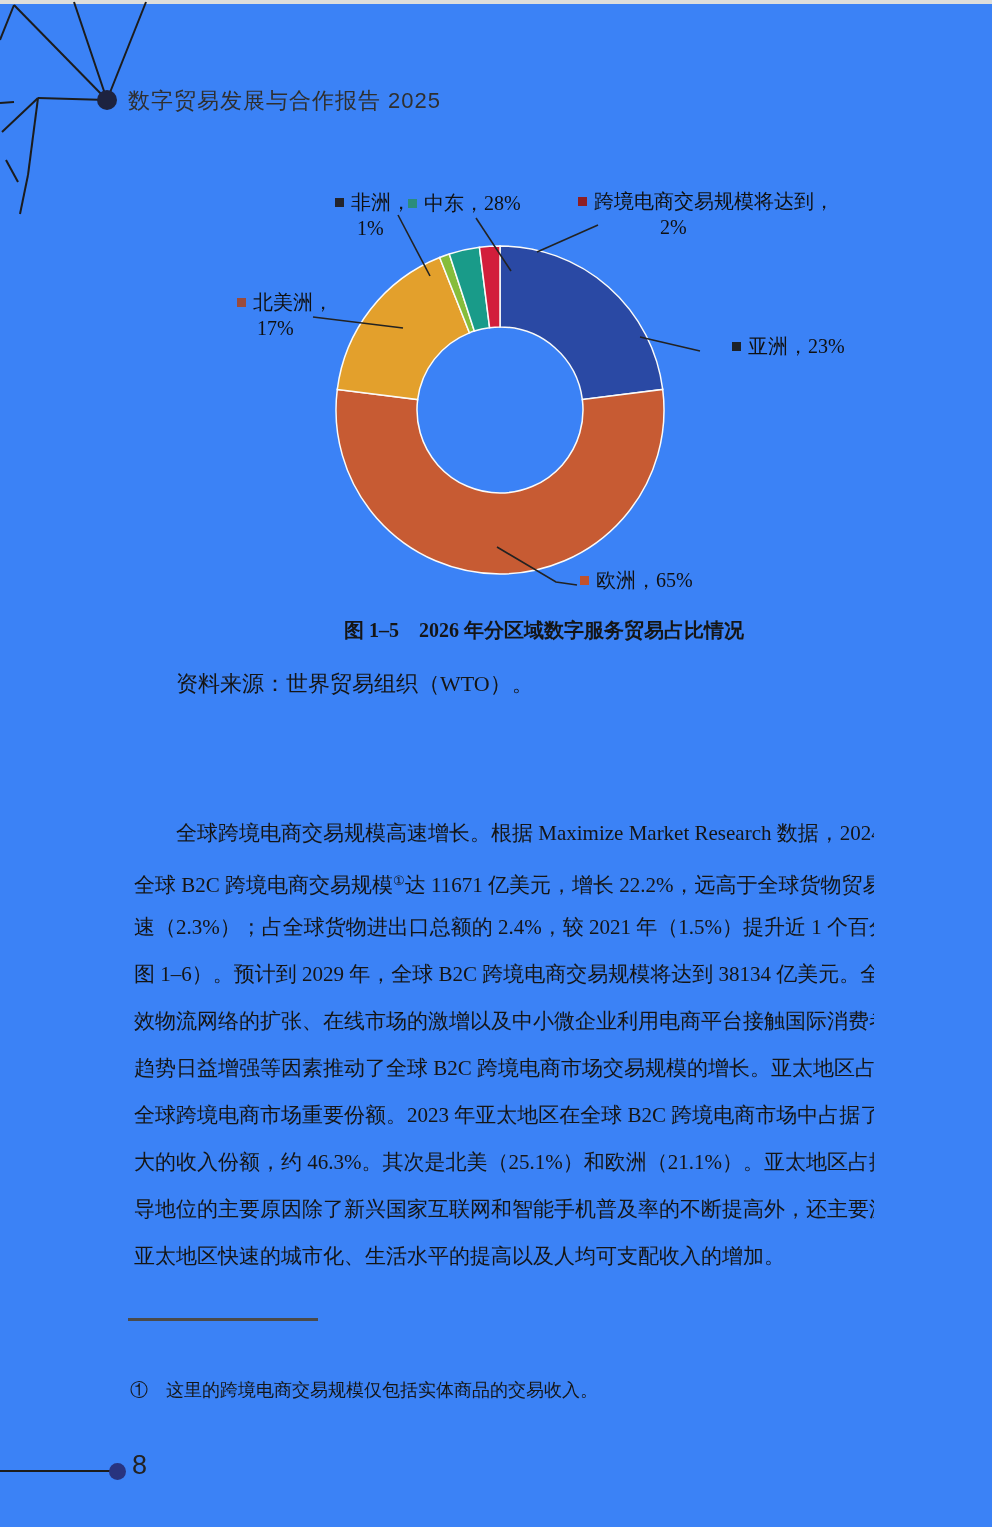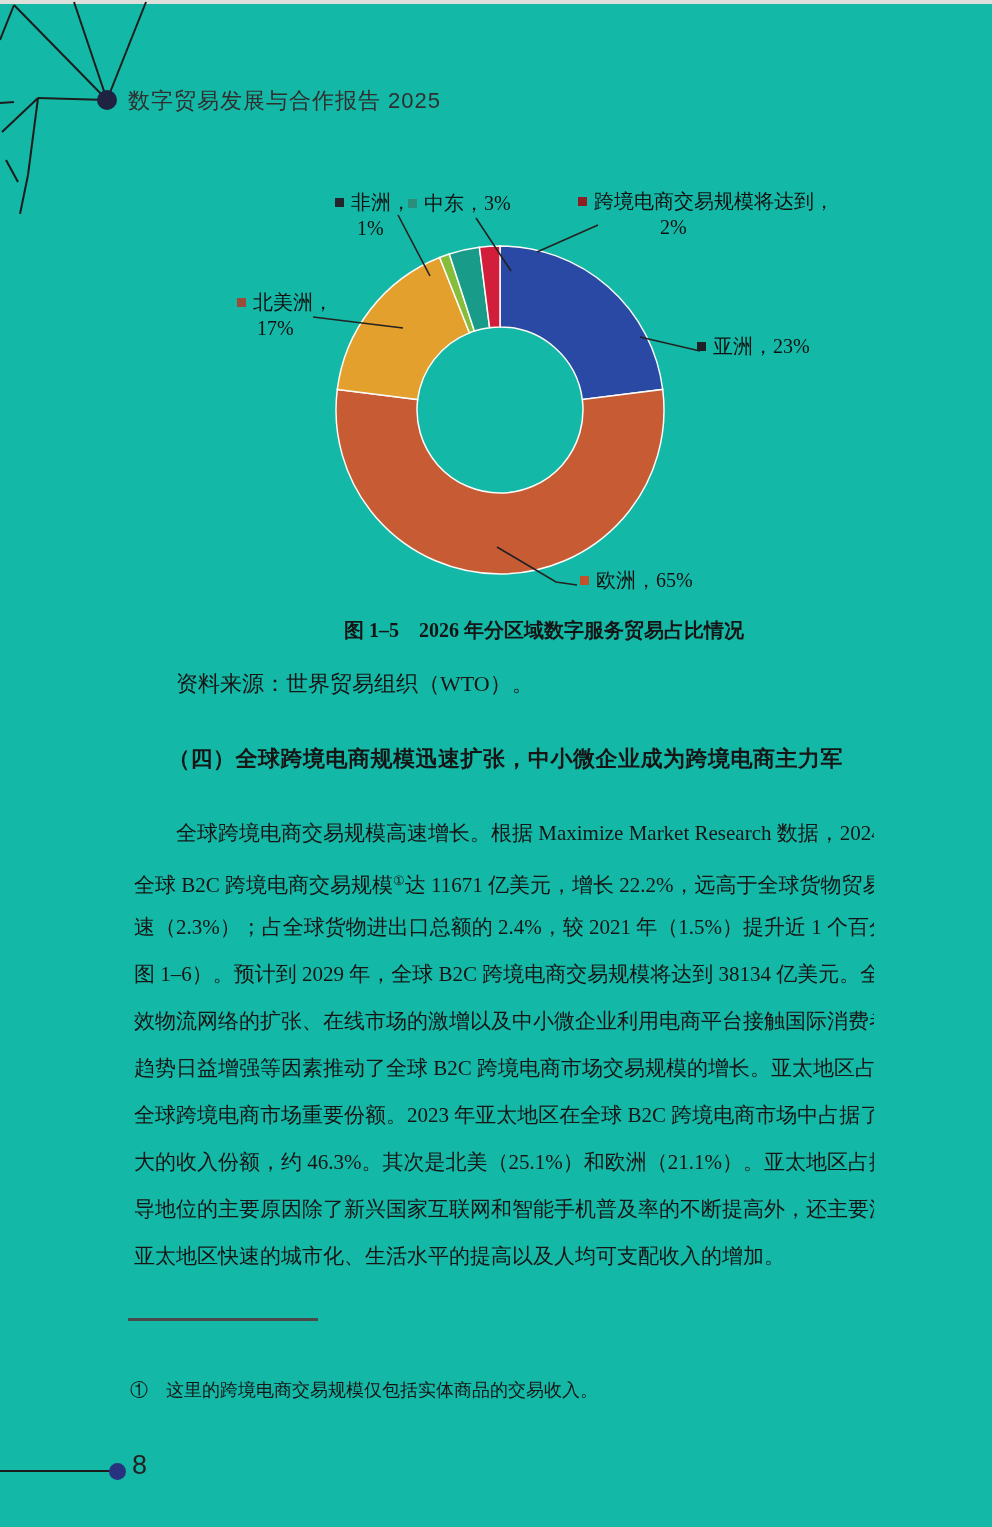--- a/index.html
+++ b/index.html
@@ -1,36 +1,36 @@
 <!DOCTYPE html>
 <html><head>
 <meta charset="utf-8">
 <style>
   html,body{margin:0;padding:0;background:#888;}
-  .page{position:relative;width:992px;height:1527px;margin:0 auto;background:#14b8a6;overflow:hidden;
+  .page{position:relative;width:992px;height:1527px;margin:0 auto;background:#3b82f6;overflow:hidden;
         font-family:"Liberation Serif","DejaVu Serif",serif;color:#151515;}
   .top-strip{position:absolute;left:0;top:0;width:100%;height:4px;background:#dededb;}
 
   
   .network-svg{position:absolute;left:0;top:0;}
   .header-title{position:absolute;left:128px;top:86px;font-family:"Liberation Sans","DejaVu Sans",sans-serif;
                 font-size:22px;color:#2f2f2f;letter-spacing:1px;white-space:nowrap;}
 
   
   .chart-wrap{position:absolute;left:0;top:178px;width:992px;height:440px;padding-left:10px;}
   .donut-svg{position:absolute;left:334px;top:66px;}
   .leader-svg{position:absolute;left:0;top:0;}
   .callout{position:absolute;font-size:20px;line-height:26px;color:#101010;white-space:nowrap;}
   .marker{display:inline-block;width:9px;height:9px;margin-right:7px;vertical-align:2px;background:#333;}
   #callout-africa{left:335px;top:11px;}
   #callout-africa .line2{margin-left:22px;}
   #callout-middle-east{left:408px;top:12px;}
   #callout-americas{left:578px;top:10px;}
   #callout-americas .line2{margin-left:82px;}
-  #callout-asia{left:697px;top:155px;}
+  #callout-asia{left:732px;top:155px;}
   #callout-north-america{left:237px;top:111px;}
   #callout-north-america .line2{margin-left:20px;}
   #callout-europe{left:580px;top:389px;}
 
   .fig-caption{position:absolute;left:344px;top:617px;font-size:20px;font-weight:bold;white-space:nowrap;}
   .fig-source{position:absolute;left:176px;top:669px;font-size:22px;white-space:nowrap;}
 
   .section-heading{position:absolute;left:168px;top:744px;font-size:22px;font-weight:bold;
                    letter-spacing:0.5px;white-space:nowrap;}
 
@@ -92,21 +92,21 @@
         <polyline points="497,369 556,404 577,407"></polyline>
       </g>
     </svg>
 
     <div class="callout" id="callout-africa">
       <span class="marker" style="background: rgb(35, 36, 44);"></span><span>非洲，</span>
       <div class="line2">1%</div>
     </div>
 
     <div class="callout" id="callout-middle-east">
-      <span class="marker" style="background: rgb(43, 141, 124);"></span><span>中东，3%</span>
+      <span class="marker" style="background: rgb(43, 141, 124);"></span><span>中东，28%</span>
     </div>
 
     <div class="callout" id="callout-americas">
       <span class="marker" style="background: rgb(142, 30, 36);"></span><span>跨境电商交易规模将达到，</span>
       <div class="line2">2%</div>
     </div>
 
     <div class="callout" id="callout-asia">
       <span class="marker" style="background: rgb(29, 33, 38);"></span><span>亚洲，23%</span>
     </div>
@@ -117,21 +117,20 @@
     </div>
 
     <div class="callout" id="callout-europe">
       <span class="marker" style="background: rgb(193, 81, 44);"></span><span>欧洲，65%</span>
     </div>
   </div>
 
   <div class="fig-caption">图 1–5　2026 年分区域数字服务贸易占比情况</div>
   <div class="fig-source">资料来源：世界贸易组织（WTO）。</div>
 
-  <div class="section-heading">（四）全球跨境电商规模迅速扩张，中小微企业成为跨境电商主力军</div>
 
   <div class="body-paragraph">
       <div class="para-line first">全球跨境电商交易规模高速增长。根据 Maximize Market Research 数据，2024 年，</div>
       <div class="para-line">全球 B2C 跨境电商交易规模<sup>①</sup>达 11671 亿美元，增长 22.2%，远高于全球货物贸易增</div>
       <div class="para-line">速（2.3%）；占全球货物进出口总额的 2.4%，较 2021 年（1.5%）提升近 1 个百分点（见</div>
       <div class="para-line">图 1–6）。预计到 2029 年，全球 B2C 跨境电商交易规模将达到 38134 亿美元。全球高</div>
       <div class="para-line">效物流网络的扩张、在线市场的激增以及中小微企业利用电商平台接触国际消费者的</div>
       <div class="para-line">趋势日益增强等因素推动了全球 B2C 跨境电商市场交易规模的增长。亚太地区占据</div>
       <div class="para-line">全球跨境电商市场重要份额。2023 年亚太地区在全球 B2C 跨境电商市场中占据了最</div>
       <div class="para-line">大的收入份额，约 46.3%。其次是北美（25.1%）和欧洲（21.1%）。亚太地区占据主</div>

